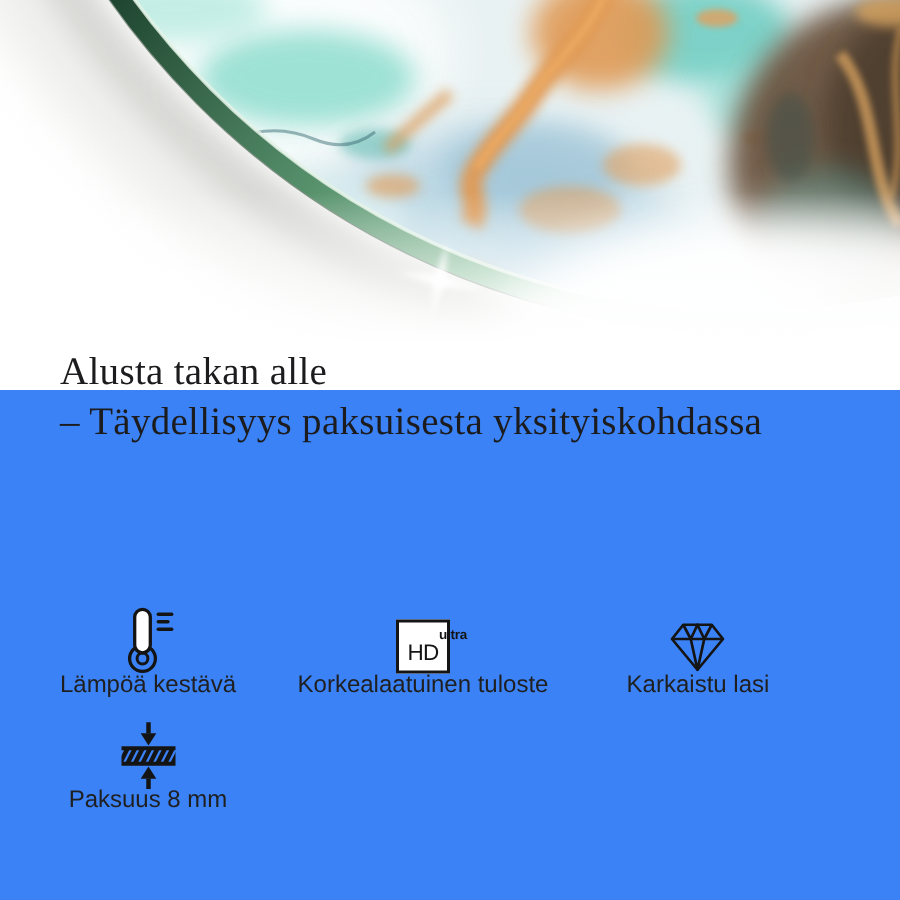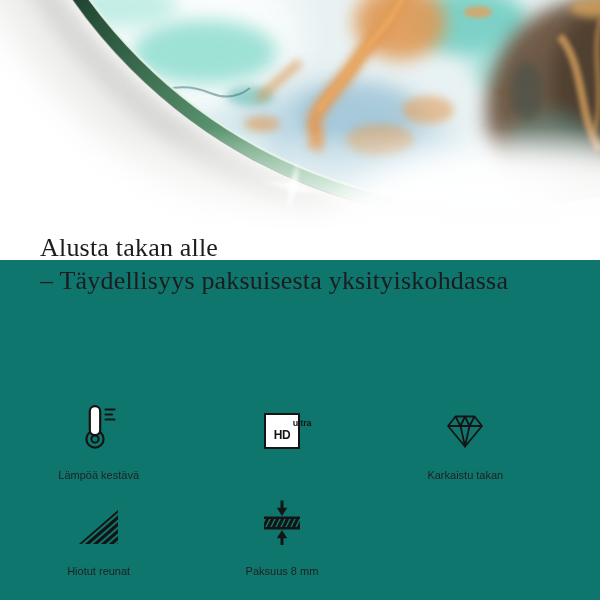--- a/index.html
+++ b/index.html
@@ -1,33 +1,33 @@
 <!DOCTYPE html>
 <html><head>
 <meta charset="utf-8">
 <style>
   html,body{margin:0;padding:0;background:#ffffff;}
-  .stage{position:relative;width:600px;height:600px;background:#0f766e;overflow:hidden;
+  .stage{position:relative;width:600px;height:600px;background:#3b82f6;overflow:hidden;
          font-family:"Liberation Sans",sans-serif;}
   .hero{position:absolute;left:0;top:0;width:600px;height:260px;}
   .title{position:absolute;left:40px;top:231px;width:548px;
          font-family:"Liberation Serif",serif;font-size:26px;line-height:33px;
          font-weight:400;color:#1c1c1e;letter-spacing:.2px;}
   .desc{position:absolute;left:40px;top:310px;width:548px;
         font-size:12.5px;line-height:23.5px;color:#3a3a3a;letter-spacing:-.05px;}
   .features{position:absolute;left:7px;top:402px;width:550px;
             display:grid;grid-template-columns:repeat(3,1fr);row-gap:16px;}
   .feature{display:flex;flex-direction:column;align-items:center;}
   .iconbox{height:48px;display:flex;align-items:flex-end;justify-content:center;}
-  .flabel{margin-top:19px;font-size:11px;line-height:13px;color:#1f1f1f;}
+  .flabel{margin-top:0;font-size:16px;line-height:13px;color:#1f1f1f;}
   .uhd{width:32px;height:32px;border:2.5px solid #141414;box-sizing:content-box;
        display:flex;flex-direction:column;align-items:center;justify-content:center;
        margin-bottom:1px;background:#fff;}
   .uhd .t1{font-size:9px;font-weight:bold;line-height:9px;color:#141414;letter-spacing:-.2px;padding-left:40px;}
-  .uhd .t2{font-size:12px;font-weight:bold;line-height:15px;color:#141414;letter-spacing:-.5px;text-align:right;}
+  .uhd .t2{font-size:15px;font-weight:normal;line-height:15px;color:#141414;letter-spacing:-.5px;text-align:right;}
   svg{display:block;}
 </style>
 </head>
 <body>
 
 <div class="stage">
 
   <div class="hero">
     <svg width="600" height="260" viewBox="0 0 600 260">
       <defs>
@@ -155,57 +155,38 @@
       <div class="flabel">Lämpöä kestävä</div>
     </div>
 
     <div class="feature">
       <div class="iconbox">
         <div class="uhd">
           <span class="t1">ultra</span>
           <span class="t2">HD</span>
         </div>
       </div>
+      <div class="flabel">Korkealaatuinen tuloste</div>
     </div>
 
 
     <div class="feature">
       <div class="iconbox">
         <svg width="44" height="37" viewBox="0 0 44 37">
           <g fill="none" stroke="#141414" stroke-width="1.8" stroke-linejoin="round">
             <path d="M12.5,3.5 H31.5 L39,13 L22,33.5 L5,13 Z"></path>
             <path d="M5,13 H39"></path>
             <path d="M12.5,3.5 L17.5,13 L22,3.5 L26.5,13 L31.5,3.5"></path>
             <path d="M17.5,13 L22,33.5 L26.5,13"></path>
           </g>
         </svg>
       </div>
-      <div class="flabel">Karkaistu takan</div>
-    </div>
-
-    <div class="feature">
-      <div class="iconbox">
-        <svg width="44" height="38" viewBox="0 0 44 38">
-          <defs>
-              <clipPath id="tri">
-                <polygon points="2,36 41,36 41,2"></polygon>
-              </clipPath>
-            </defs>
-          <g clip-path="url(#tri)" stroke="#141414" stroke-width="3.2">
-            <path d="M0,38 l44,-38.3"></path>
-            <path d="M8,38 l44,-38.3"></path>
-            <path d="M16,38 l44,-38.3"></path>
-            <path d="M24,38 l44,-38.3"></path>
-            <path d="M32,38 l44,-38.3"></path>
-            <path d="M40,38 l44,-38.3"></path>
-          </g>
-        </svg>
-      </div>
-      <div class="flabel">Hiotut reunat</div>
-    </div>
+      <div class="flabel">Karkaistu lasi</div>
+    </div>
+
 
     <div class="feature">
       <div class="iconbox">
         <svg width="44" height="47" viewBox="0 0 44 47">
           <defs>
               <clipPath id="barclip">
                 <rect x="4" y="20" width="36" height="8"></rect>
               </clipPath>
             </defs>
           <g stroke="#141414">

